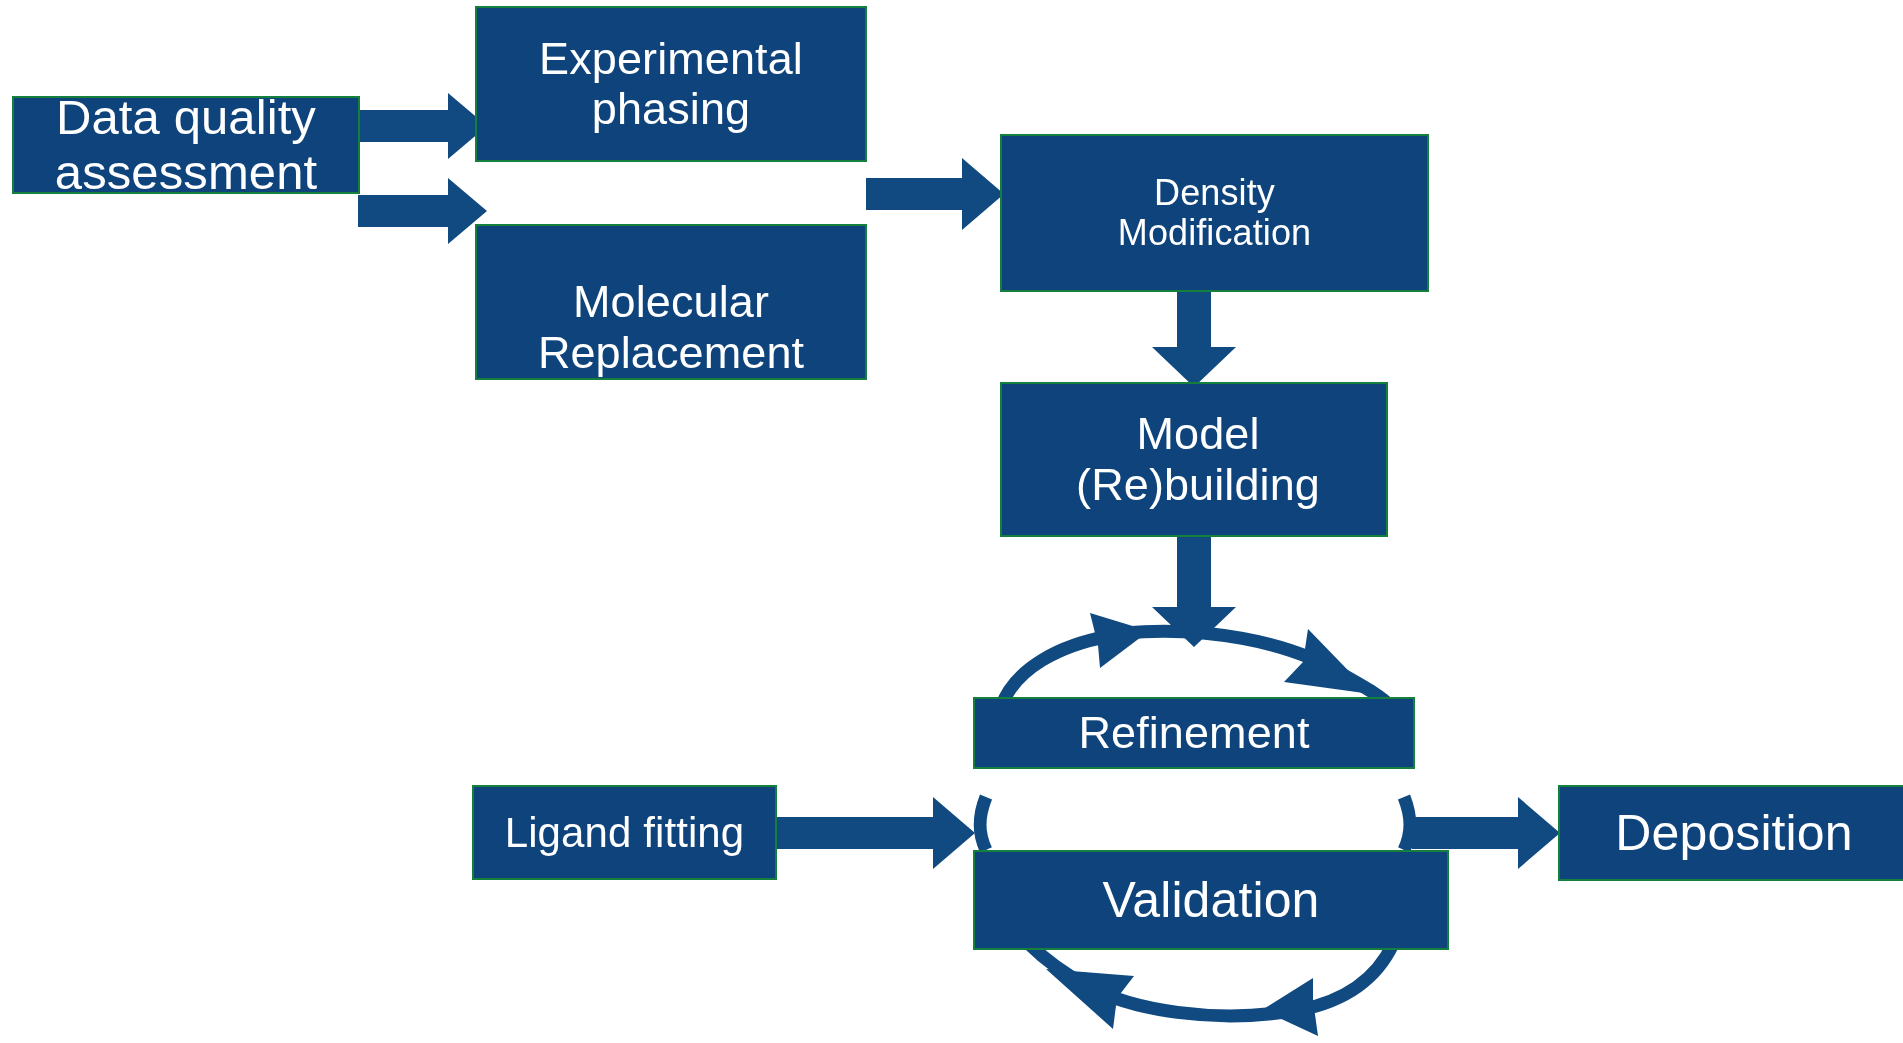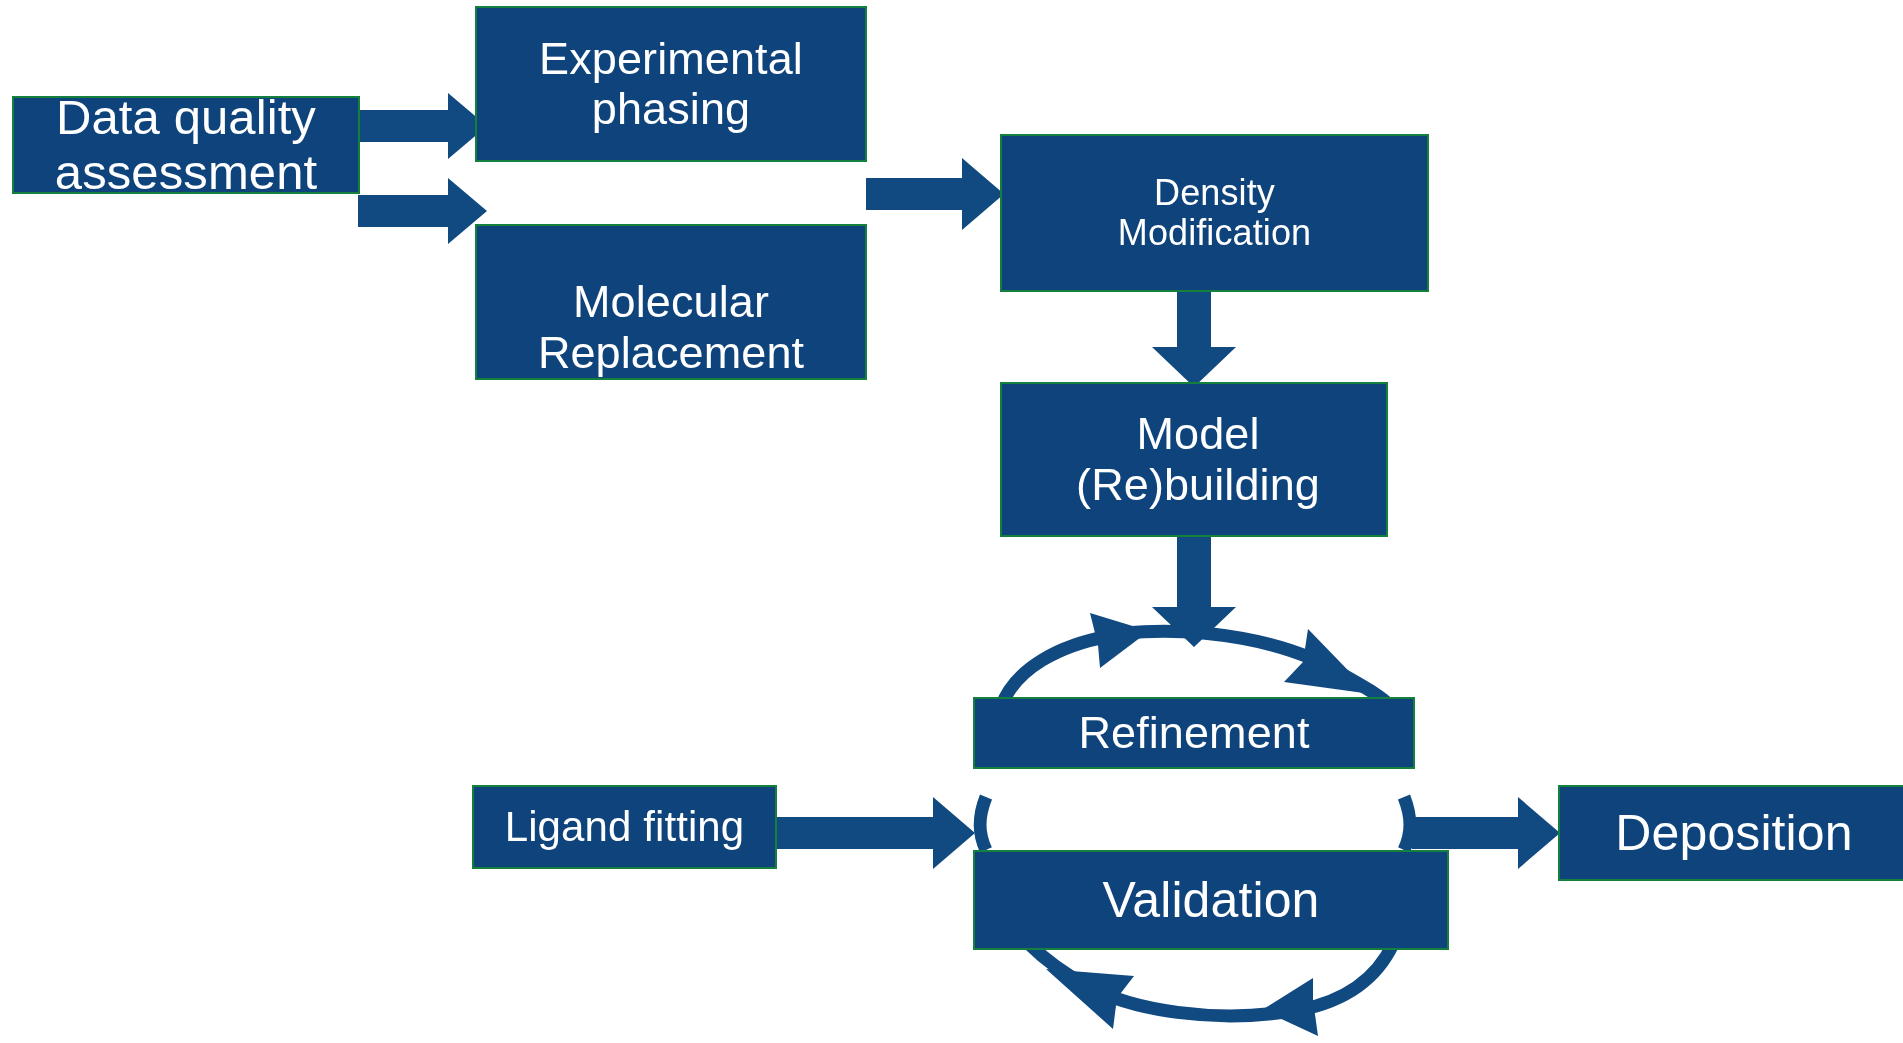--- a/index.html
+++ b/index.html
@@ -44,21 +44,21 @@
     padding: 0 6px;
   }
   
   #box-data-quality      { left: 12px;   top: 96px;  width: 348px; height: 98px; font-size: 49px; }
   #box-experimental      { left: 475px;  top: 6px;   width: 392px; height: 156px; font-size: 45px; }
   #box-molecular         { left: 475px;  top: 224px; width: 392px; height: 156px; font-size: 45px; align-items: flex-end; }
   #box-density           { left: 1000px; top: 114px; width: 429px; height: 158px; font-size: 36px; margin-top: 20px; }
   #box-model             { left: 1000px; top: 382px; width: 388px; height: 155px; font-size: 45px; padding-left: 8px; }
   #box-refinement        { left: 973px;  top: 697px; width: 442px; height: 72px; font-size: 45px; }
   #box-validation        { left: 973px;  top: 850px; width: 476px; height: 100px; font-size: 50px; }
-  #box-ligand            { left: 472px;  top: 785px; width: 305px; height: 84px;  font-size: 42px; }
+  #box-ligand            { left: 472px;  top: 785px; width: 305px; height: 95px;  font-size: 42px; }
   #box-deposition        { left: 1558px; top: 785px; width: 352px; height: 96px;  font-size: 50px; }
 </style>
 </head>
 <body>
 
 <div id="stage">
 
   <svg id="flow-svg" viewBox="0 0 1903 1043" xmlns="http://www.w3.org/2000/svg">
 
     <g>

